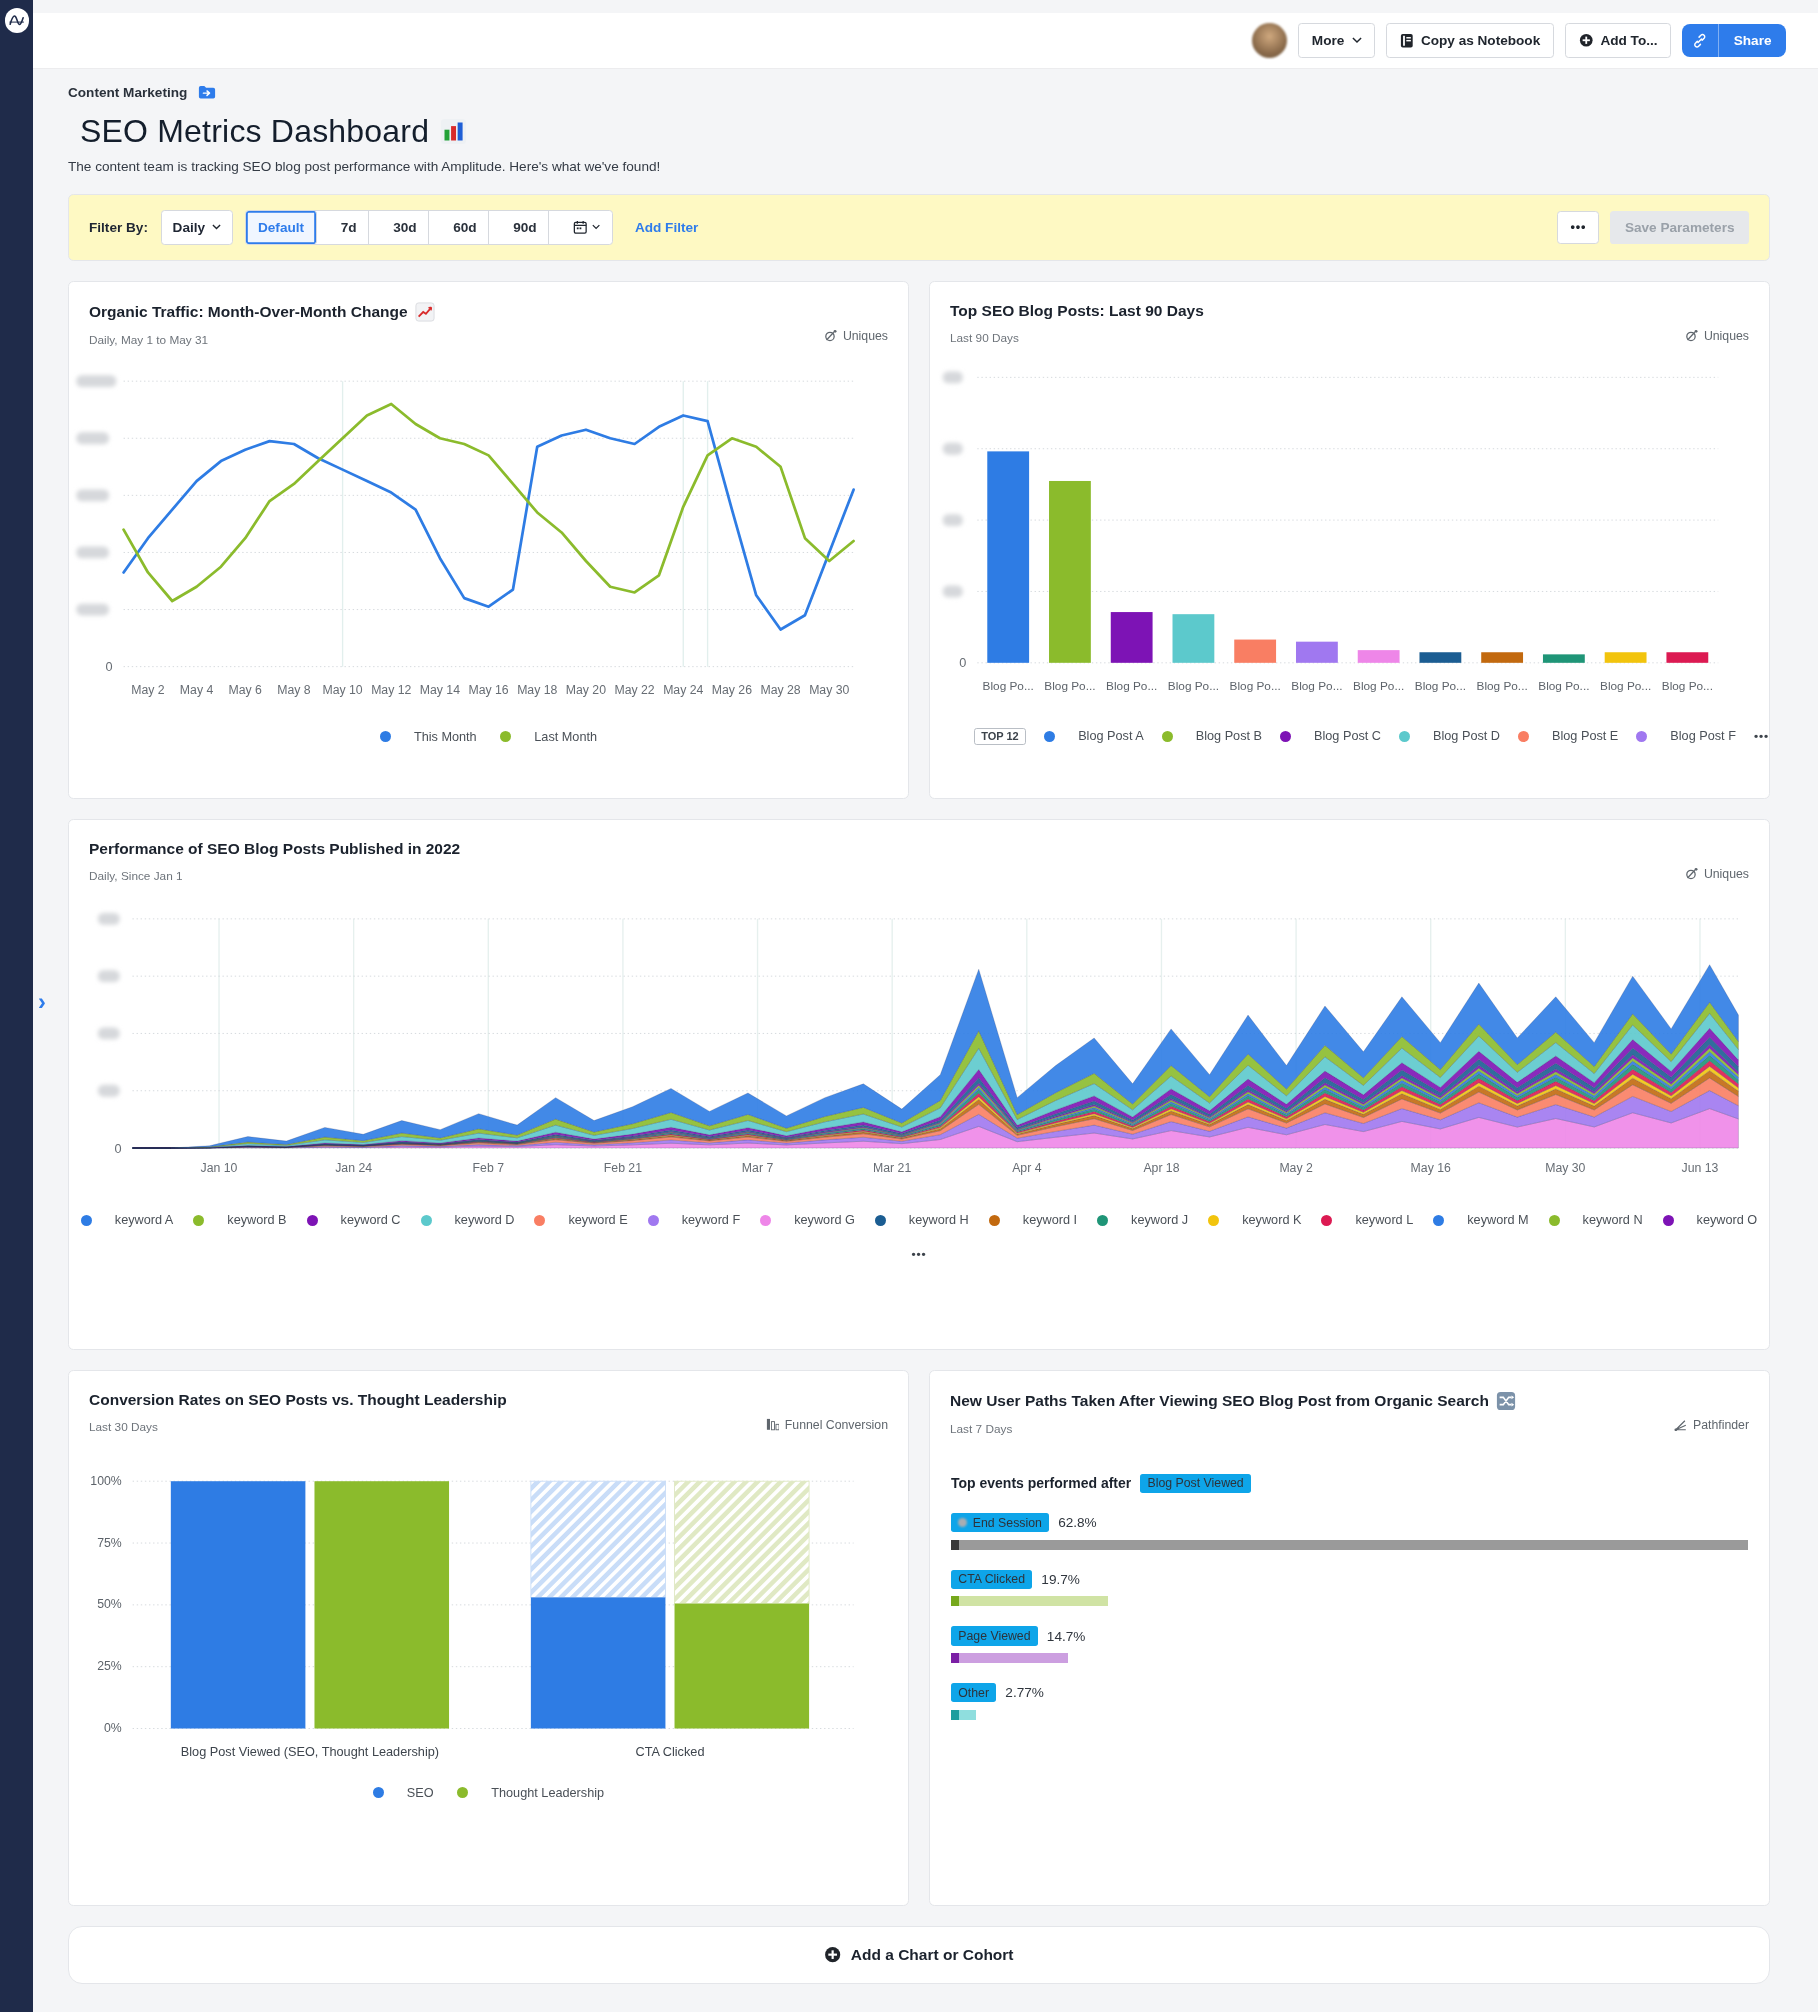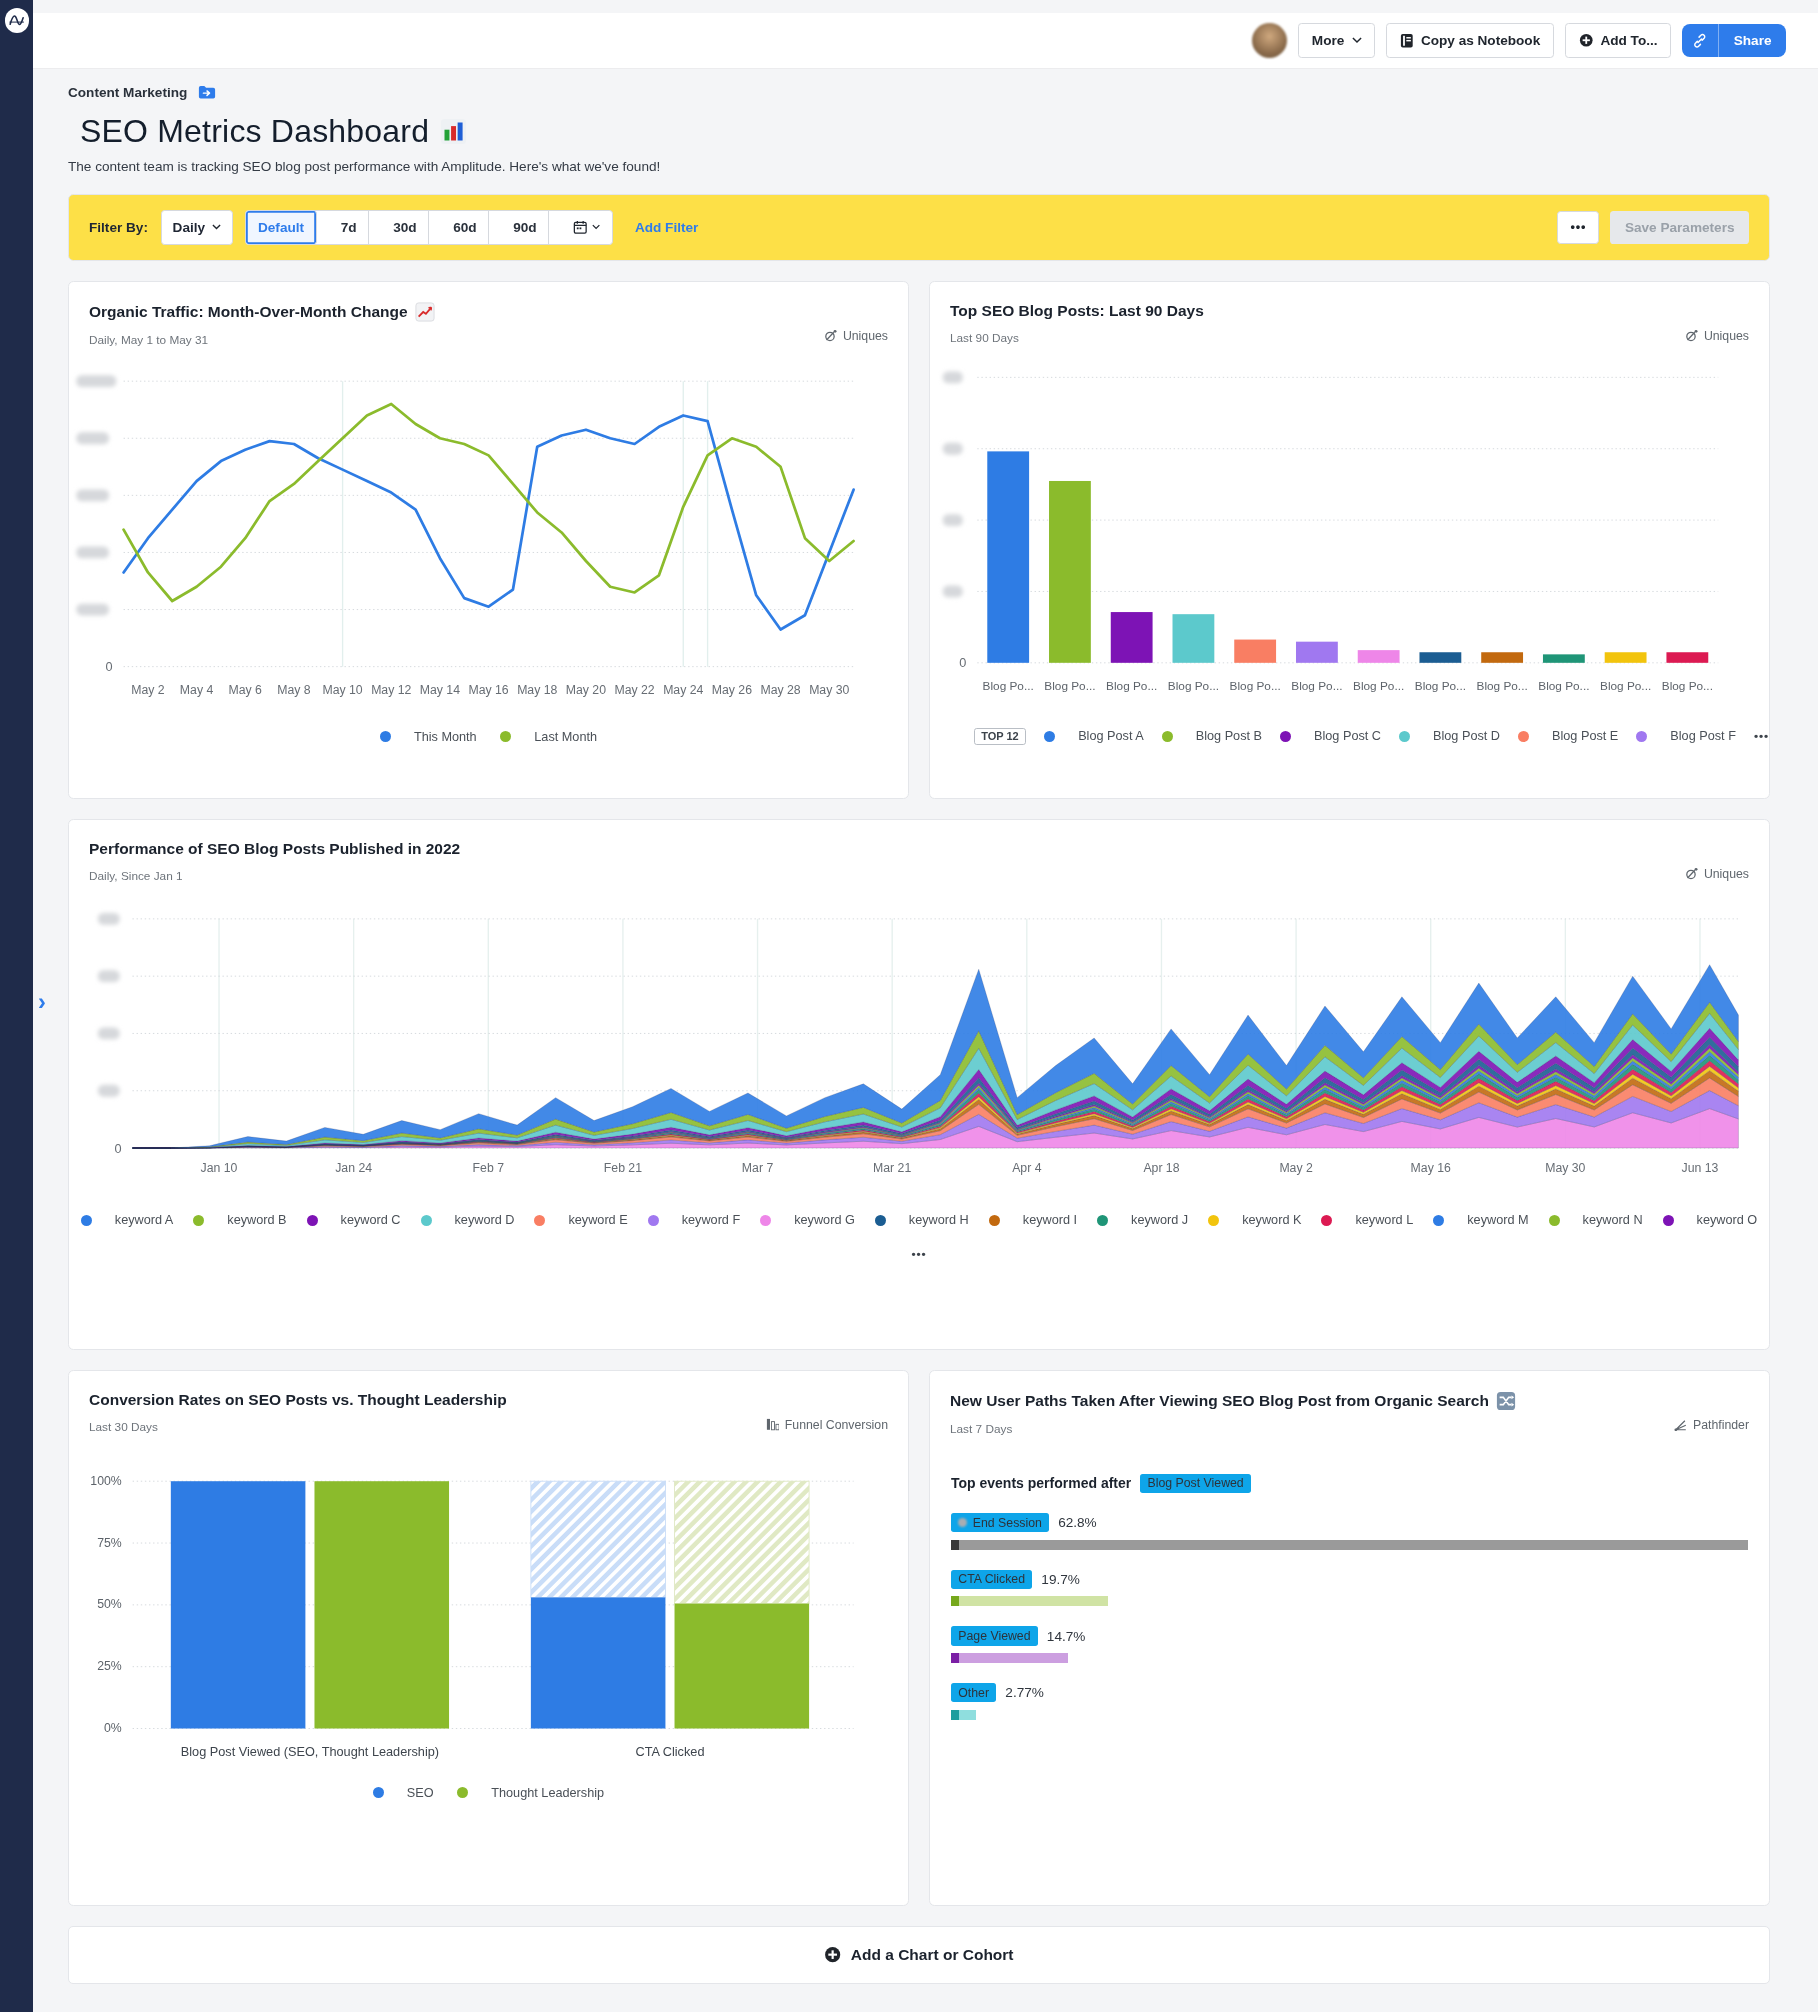--- a/index.html
+++ b/index.html
@@ -26,21 +26,21 @@
   .btn-share-link{width:36px;background:#2e7ceb;display:flex;align-items:center;justify-content:center;border-right:0.9px solid rgba(255,255,255,.4);}
   .btn-share-main{background:#2e7ceb;color:#fff;font-size:13.6px;font-weight:700;display:flex;align-items:center;padding:0 14.5px;}
   
   .page{position:absolute;left:68px;top:56px;width:1702px;}
   .breadcrumb-row{margin-top:29px;display:flex;align-items:center;gap:11px;}
   .breadcrumb{font-size:13.6px;font-weight:700;color:#2a313b;cursor:pointer;}
   .page-title-row{margin-top:12.7px;display:flex;align-items:center;gap:11px;}
   .page-title{font-size:32px;font-weight:400;color:#141e2c;letter-spacing:0.2px;margin-left:12px;}
   .page-subtitle{margin-top:9px;font-size:13.6px;color:#343b45;}
   
-  .filter-card{margin-top:20px;height:67px;background:#fde047;border:0.9px solid #e4e6ea;border-radius:5.5px;
+  .filter-card{margin-top:20px;height:67px;background:#fef9c3;border:0.9px solid #e4e6ea;border-radius:5.5px;
     display:flex;align-items:center;padding:0 20px;box-sizing:border-box;gap:12.7px;}
   .filter-label{font-size:13.6px;font-weight:700;}
   .dropdown-btn{display:flex;align-items:center;gap:6.4px;height:33px;padding:0 11px;border:0.9px solid #d6d9de;border-radius:3.6px;background:#fff;font-size:13.6px;font-weight:700;cursor:pointer;}
   .seg-group{display:flex;height:33px;border:0.9px solid #d6d9de;border-radius:3.6px;overflow:hidden;background:#fff;gap:12px;}
   .seg{display:flex;align-items:center;justify-content:center;padding:0 11.8px;font-size:13.6px;font-weight:700;color:#2a313b;border-right:0.9px solid #d6d9de;cursor:pointer;}
   .seg:last-child{border-right:none;}
   .seg.active{color:#2e7ceb;background:#f0f6ff;box-shadow:inset 0 0 0 1.8px #2e7ceb;border-radius:2.7px;}
   .link{color:#2e7ceb;font-size:13.6px;font-weight:700;cursor:pointer;}
   .filter-right{margin-left:auto;display:flex;align-items:center;gap:11px;}
   .dots-btn{width:40px;height:31px;border:0.9px solid #d6d9de;border-radius:3.6px;background:#fff;font-size:12.7px;font-weight:700;color:#20262e;display:flex;align-items:center;justify-content:center;letter-spacing:0.9px;cursor:pointer;}
@@ -64,21 +64,21 @@
   .pf-heading{display:flex;align-items:center;gap:9px;margin:38px 0 0 0;font-size:14px;font-weight:700;color:#1b222d;}
   .chip{background:#0ea5e9;border-radius:2.7px;padding:2.7px 7.3px;font-size:12.3px;font-weight:400;color:#2d333b;display:inline-flex;align-items:center;gap:5.5px;}
   .pf-row{margin-top:20px;}
   .pf-row-top{display:flex;align-items:center;gap:9px;}
   .pf-pct{font-size:13.6px;color:#30363e;}
   .pf-bar-track{margin-top:7.3px;height:10px;display:flex;}
   .pf-cap{width:8.2px;height:10px;}
   .pf-bar{height:10px;}
   .pf-dot{width:9px;height:9px;border-radius:50%;background:#a9adb2;filter:blur(0.9px);}
   
-  .add-card{margin-top:20px;height:56px;background:#fff;border:0.9px solid #e4e6ea;border-radius:5px;
+  .add-card{margin-top:20px;height:56px;background:#fff;border:0.9px solid #e4e6ea;border-radius:14px;
     display:flex;align-items:center;justify-content:center;gap:9px;font-size:15.5px;font-weight:700;color:#1b222d;cursor:pointer;}
 </style>
 </head>
 <body>
 
 <div class="sidebar">
   <div class="logo">
     <svg width="17.3" height="17.3" viewBox="0 0 24 24">
       <path d="M3 17 C7 3, 10 3, 12.5 11 S 17 21, 21 8" stroke="#1f2b4a" stroke-width="2.2" fill="none" stroke-linecap="round"></path>
       <path d="M2 14 L22 14" stroke="#1f2b4a" stroke-width="1.4"></path>

